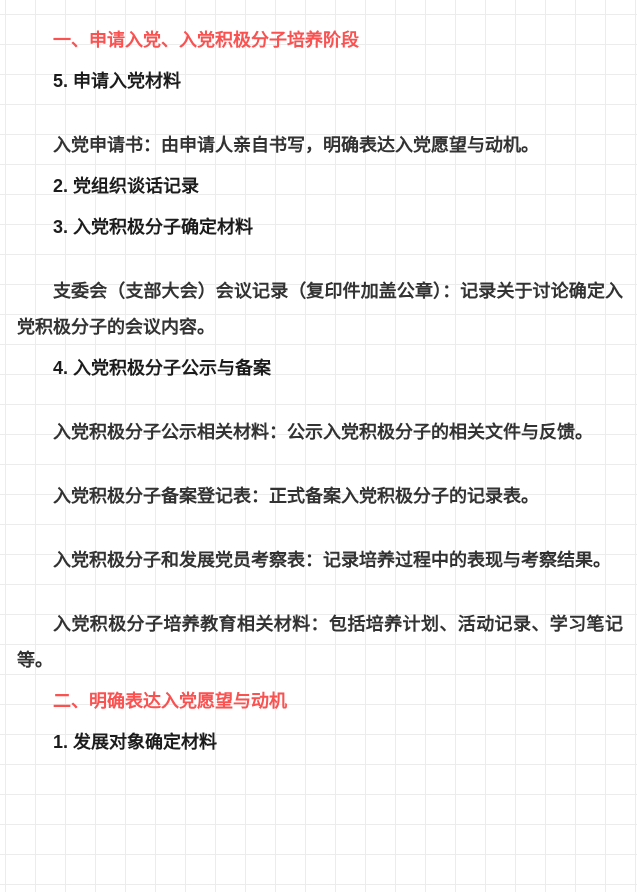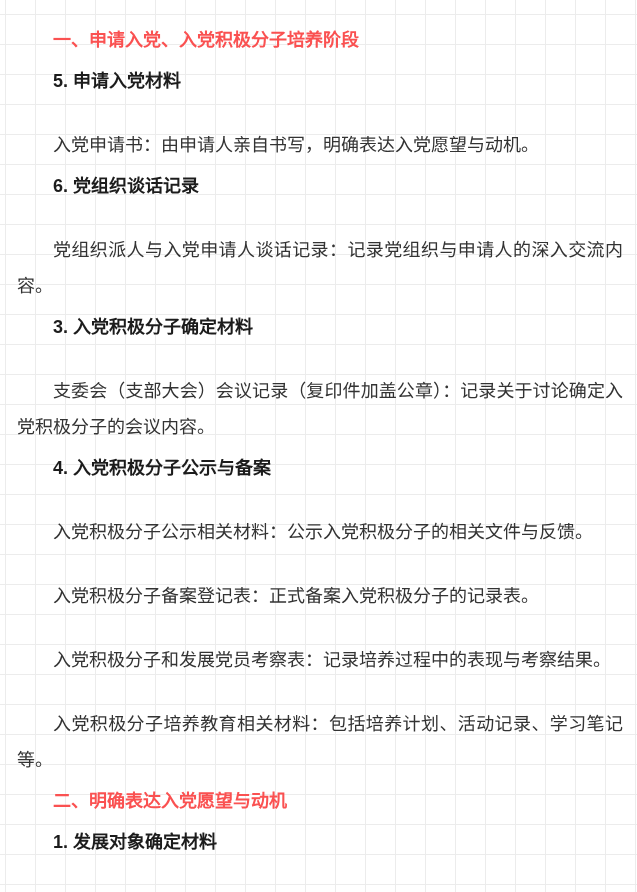--- a/index.html
+++ b/index.html
@@ -33,33 +33,32 @@
   .h-red {
     color: var(--accent, #fa5151);
     font-weight: 700;
   }
   .h-bold {
     color: var(--heading, #1c1c1c);
     font-weight: 700;
   }
   .para {
     color: var(--body, #333333);
-    font-weight: 400;
+    font-weight: 700;
     margin-top: 28px;
   }
 </style>
 </head>
 <body>
 
 <div class="doc">
   <p class="block h-red">一、申请入党、入党积极分子培养阶段</p>
   <p class="block h-bold">5. 申请入党材料</p>
   <p class="block para">入党申请书：由申请人亲自书写，明确表达入党愿望与动机。</p>
-  <p class="block h-bold">6. 党组织谈话记录</p>
-  <p class="block para">党组织派人与入党申请人谈话记录：记录党组织与申请人的深入交流内容。</p>
+  <p class="block h-bold">2. 党组织谈话记录</p>
   <p class="block h-bold">3. 入党积极分子确定材料</p>
   <p class="block para">支委会（支部大会）会议记录（复印件加盖公章）：记录关于讨论确定入党积极分子的会议内容。</p>
   <p class="block h-bold">4. 入党积极分子公示与备案</p>
   <p class="block para">入党积极分子公示相关材料：公示入党积极分子的相关文件与反馈。</p>
   <p class="block para">入党积极分子备案登记表：正式备案入党积极分子的记录表。</p>
   <p class="block para">入党积极分子和发展党员考察表：记录培养过程中的表现与考察结果。</p>
   <p class="block para">入党积极分子培养教育相关材料：包括培养计划、活动记录、学习笔记等。</p>
   <p class="block h-red">二、明确表达入党愿望与动机</p>
   <p class="block h-bold">1. 发展对象确定材料</p>
 </div>

